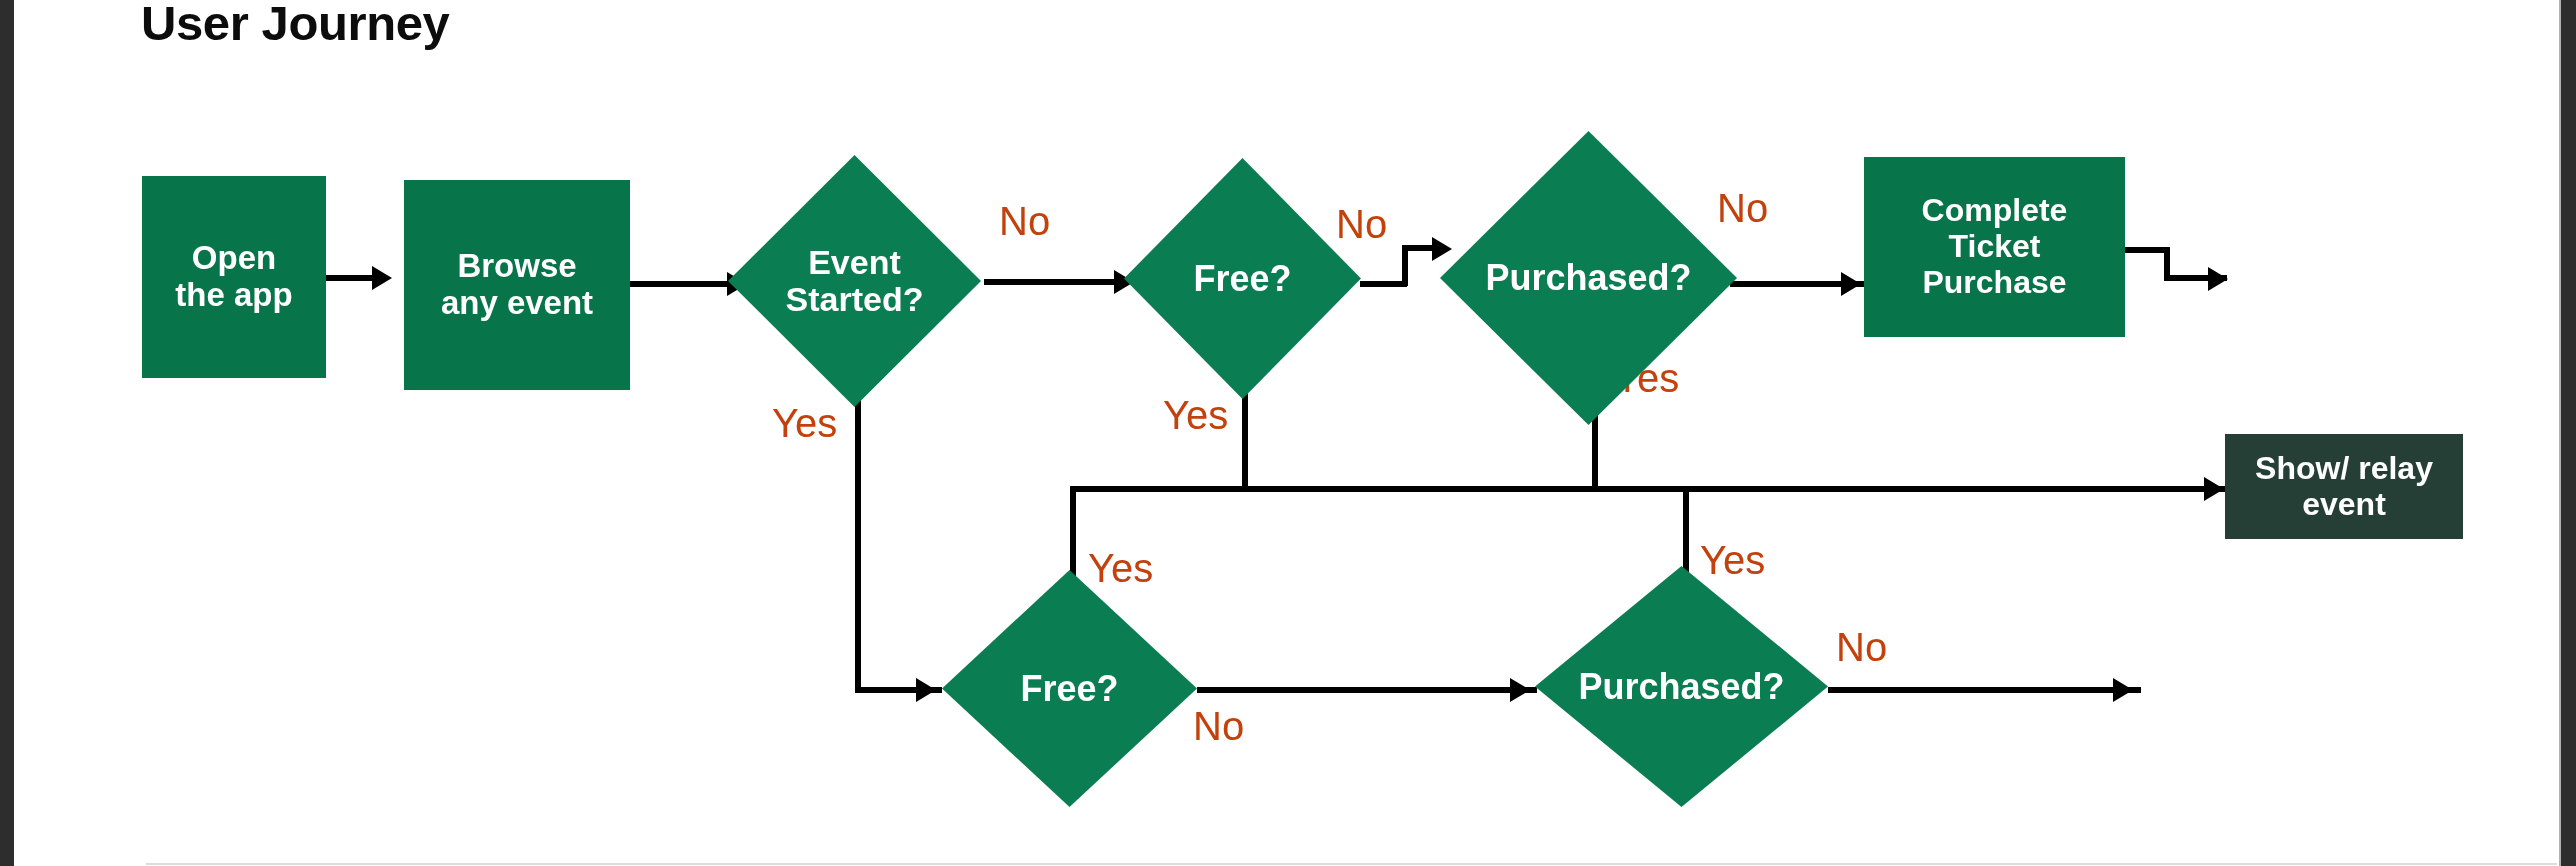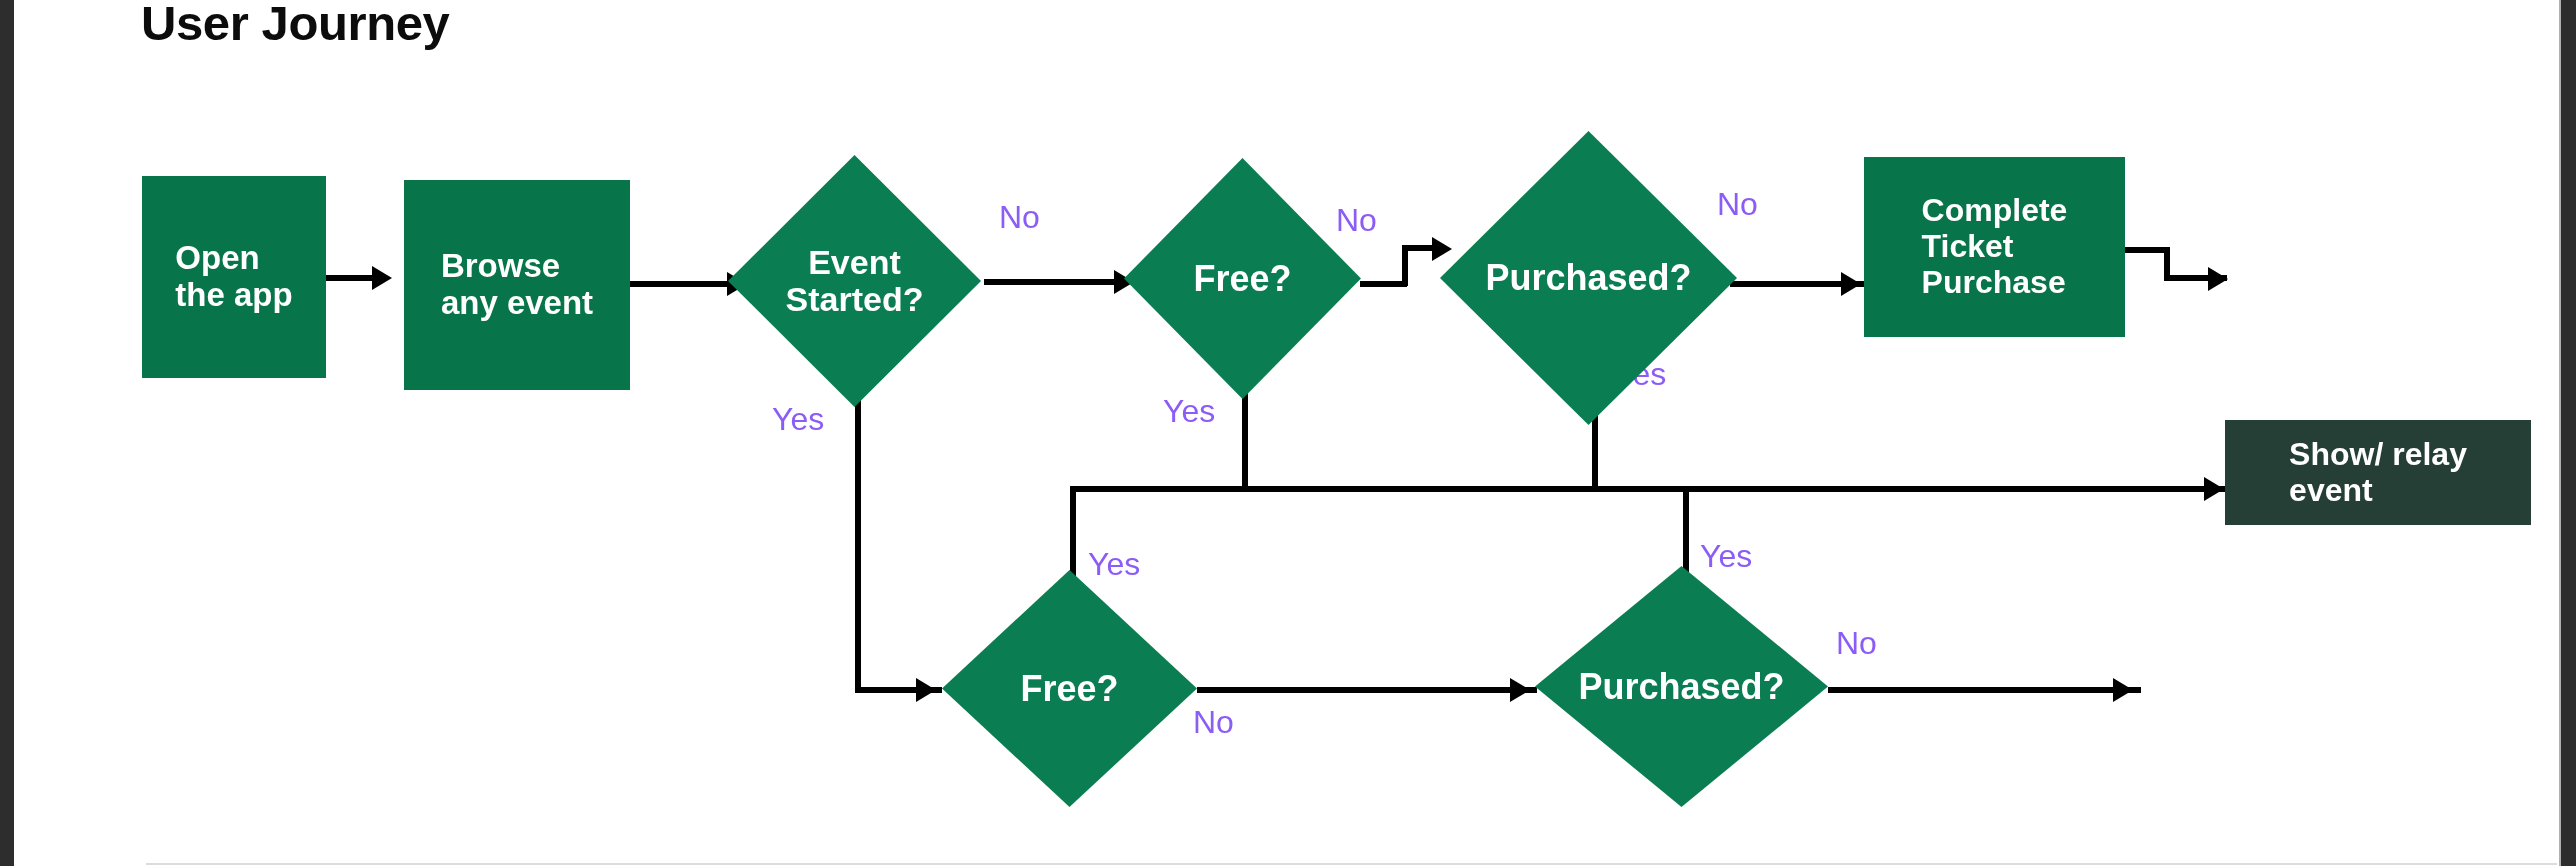--- a/index.html
+++ b/index.html
@@ -16,41 +16,41 @@
   #title{
     position:absolute;left:141px;top:-4.7px;
     font-size:49px;font-weight:bold;color:#0c0c0c;
     letter-spacing:-0.4px;white-space:nowrap;
   }
 
   
   .node{position:absolute;box-sizing:border-box;}
   .rect{
     display:flex;align-items:center;justify-content:center;
-    text-align:left;color:#ffffff;font-weight:bold;line-height:1.12;
+    text-align:center;color:#ffffff;font-weight:bold;line-height:1.12;
   }
   .rect span{display:block;padding:0 4.7px;}
   .green{background:#08744a;}
   .dark{background:#253f36;}
 
   .diamond{display:flex;align-items:center;justify-content:center;}
   .diamond .dshape{position:absolute;inset:0;background:#0b7d52;
     clip-path:polygon(50% 0%,100% 50%,50% 100%,0% 50%);}
   .diamond .dlabel{position:relative;z-index:2;color:#ffffff;font-weight:bold;
     text-align:center;line-height:1.1;white-space:pre-line;}
 
   
   .ln{position:absolute;background:#000000;}
   .h{height:5.5px;}
   .v{width:5.5px;}
   .arrowR{position:absolute;width:0;height:0;
     border-top:12px solid transparent;border-bottom:12px solid transparent;
     border-left:20.6px solid #000000;}
 
-  .elabel{position:absolute;color:#8b5cf6;font-size:32px;white-space:nowrap;}
+  .elabel{position:absolute;color:#c2410c;font-size:40px;white-space:nowrap;}
 </style>
 </head>
 <body>
 
 <div id="slide">
 
   <div class="edge-strip edge-left"></div>
   <div class="edge-right-hair"></div>
   <div class="edge-strip edge-right"></div>
   <div class="footer-rule"></div>
@@ -136,21 +136,21 @@
     <div class="dlabel" style="font-size:36px;">Purchased?</div>
   </div>
 
   <div class="node rect green" style="left:1864px;top:157px;width:261px;height:180px;font-size:32px;">
     <span style="white-space:pre-line;">Complete
 Ticket
 Purchase</span>
   </div>
 
 
-  <div class="node rect dark" style="left:2225px;top:420px;width:306px;height:105px;font-size:32px;">
+  <div class="node rect dark" style="left:2225px;top:434px;width:238px;height:105px;font-size:32px;">
     <span style="white-space:pre-line;">Show/ relay
 event</span>
   </div>
 
   <div class="node diamond" style="left:942px;top:570px;width:255px;height:237px;">
     <div class="dshape"></div>
     <div class="dlabel" style="font-size:36px;">Free?</div>
   </div>
 
   <div class="node diamond" style="left:1535px;top:566px;width:293px;height:241px;">

